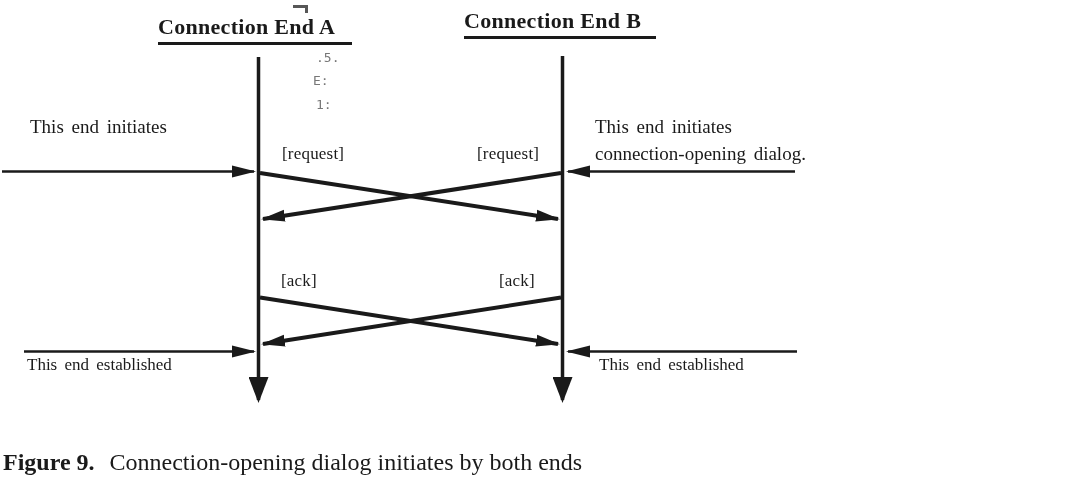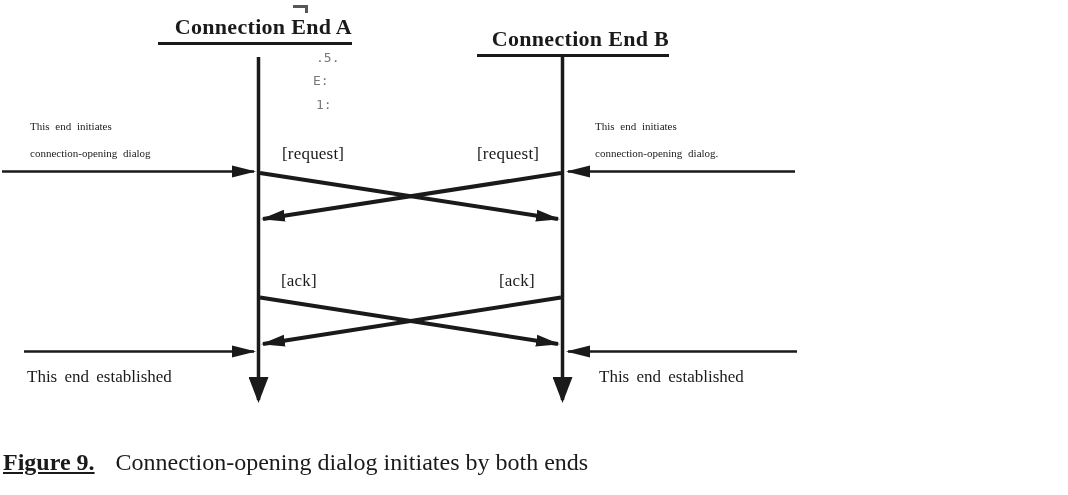--- a/index.html
+++ b/index.html
@@ -8,43 +8,43 @@
     position:relative; width:1068px; height:495px;
     background:var(--paper); overflow:hidden;
     font-family:"Liberation Serif","DejaVu Serif",serif;
     color:var(--ink);
   }
   .stage svg{position:absolute; left:0; top:0;}
   svg line{stroke:var(--ink);}
   svg marker polygon{fill:var(--ink);}
 
   .hdr{
-    position:absolute; text-align:right;
+    position:absolute; text-align:left;
     font-size:22px; font-weight:bold; letter-spacing:.3px;
     padding-bottom:2px; border-bottom:3px solid var(--ink);
     white-space:nowrap;
   }
   .hdr-a{left:158px; top:14px; width:194px;}
-  .hdr-b{left:464px; top:26px; width:192px;margin-left:13px;}
+  .hdr-b{left:464px; top:8px; width:192px;}
 
   .note{
-    position:absolute; font-size:11px; line-height:27px;
+    position:absolute; font-size:19px; line-height:27px;
     word-spacing:3px; white-space:nowrap;
   }
   .msg-label{
     position:absolute; font-size:17px; font-weight:normal;
     letter-spacing:.2px; white-space:nowrap;
   }
   .est{
-    position:absolute; font-size:17px; word-spacing:3px; white-space:nowrap;margin-top:12px;
+    position:absolute; font-size:17px; word-spacing:3px; white-space:nowrap;
   }
   .caption{
     position:absolute; left:3px; top:449px; font-size:24px; white-space:nowrap;
   }
-  .caption .cap-label{font-weight:bold; margin-right:21px;text-decoration:underline;}
+  .caption .cap-label{font-weight:bold; margin-right:15px;}
 
   .scan-dash{
     position:absolute; left:293px; top:5px; width:15px; height:3px;
     background:#3a3a3a; opacity:.85;
   }
   .scan-dash::after{
     content:""; position:absolute; right:0; top:3px; width:3px; height:5px;
     background:#3a3a3a;
   }
   .smudge{
@@ -86,21 +86,20 @@
   <div class="hdr hdr-a">Connection End A</div>
   <div class="hdr hdr-b">Connection End B</div>
 
   <div class="scan-dash"></div>
   <div class="smudge" style="left:316px; top:50px;">.5.</div>
   <div class="smudge" style="left:313px; top:73px;">E:</div>
   <div class="smudge" style="left:316px; top:97px;">1:</div>
 
   <div class="note" style="left:30px; top:113px;">
     <div>This end initiates</div>
-    <div>connection-opening dialog</div>
   </div>
 
   <div class="note" style="left:595px; top:113px;">
     <div>This end initiates</div>
     <div>connection-opening dialog.</div>
   </div>
 
   <div class="msg-label" style="left:282px; top:144px;">[request]</div>
   <div class="msg-label" style="left:477px; top:144px;">[request]</div>
   <div class="msg-label" style="left:281px; top:271px;">[ack]</div>

